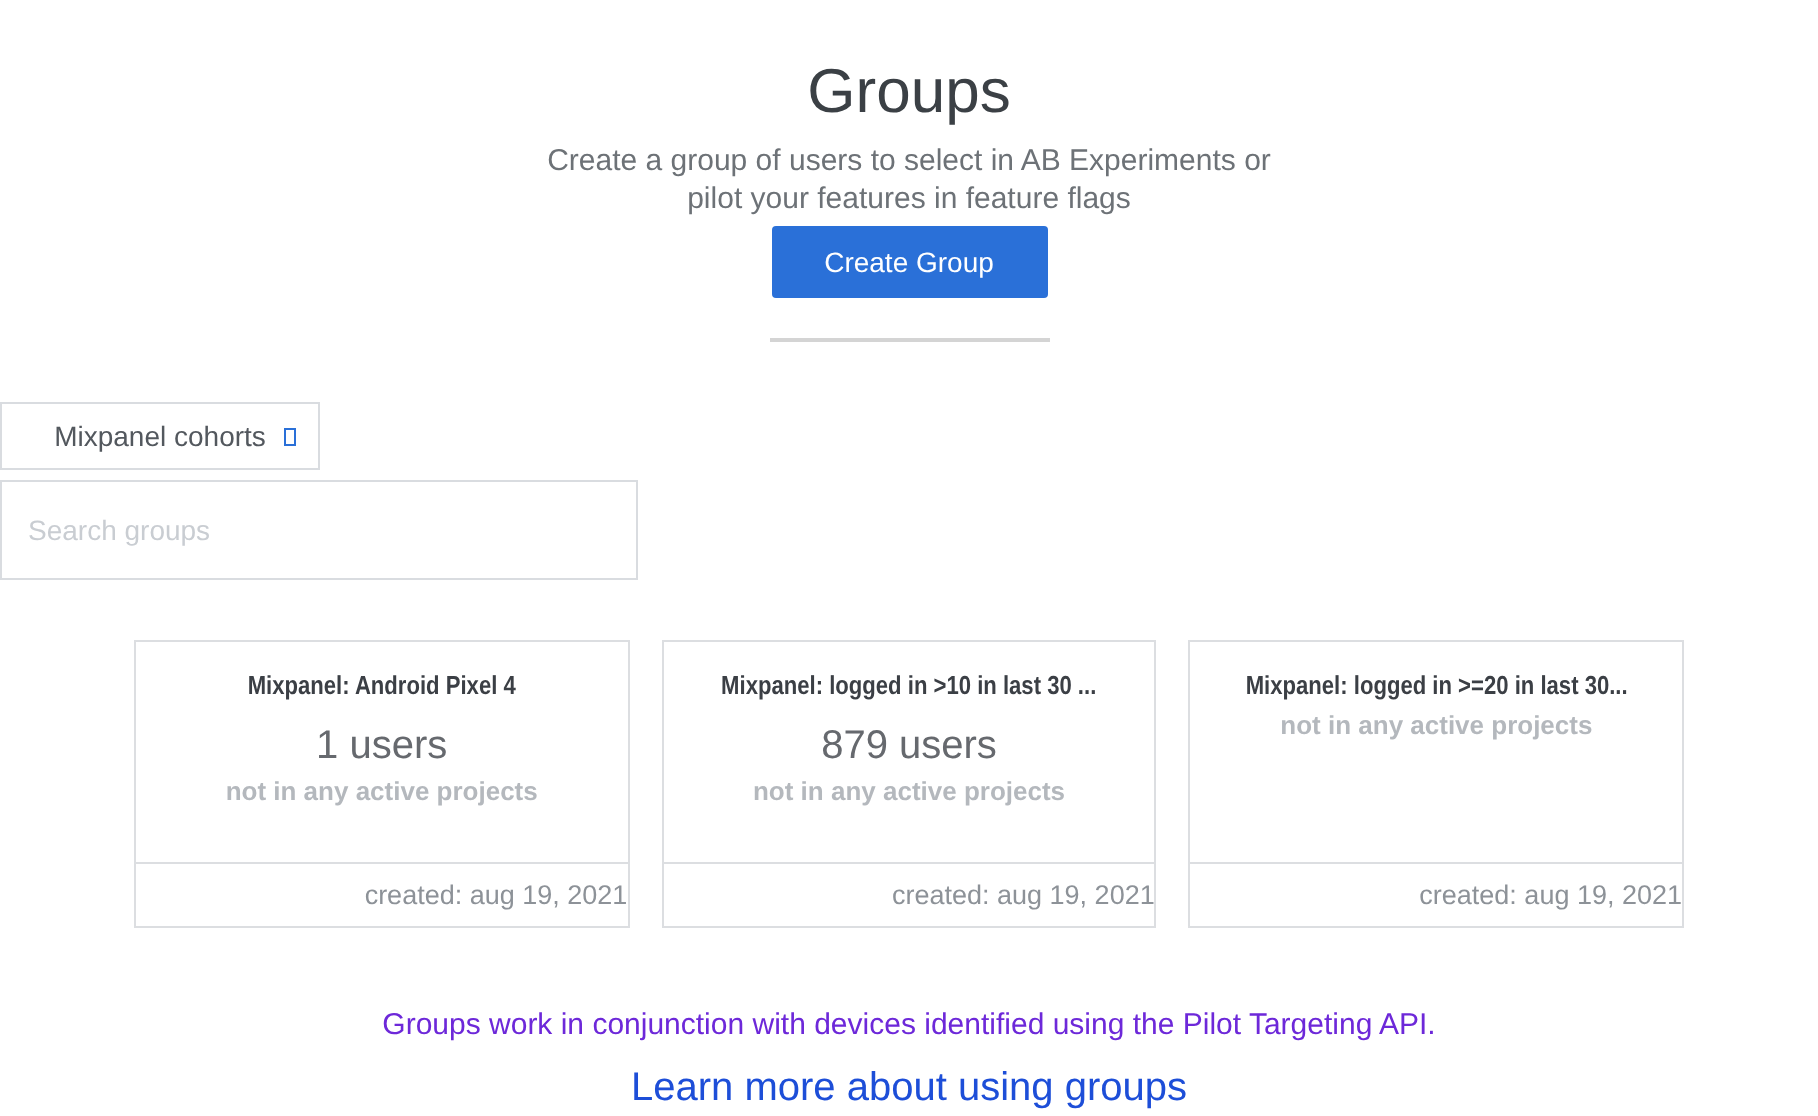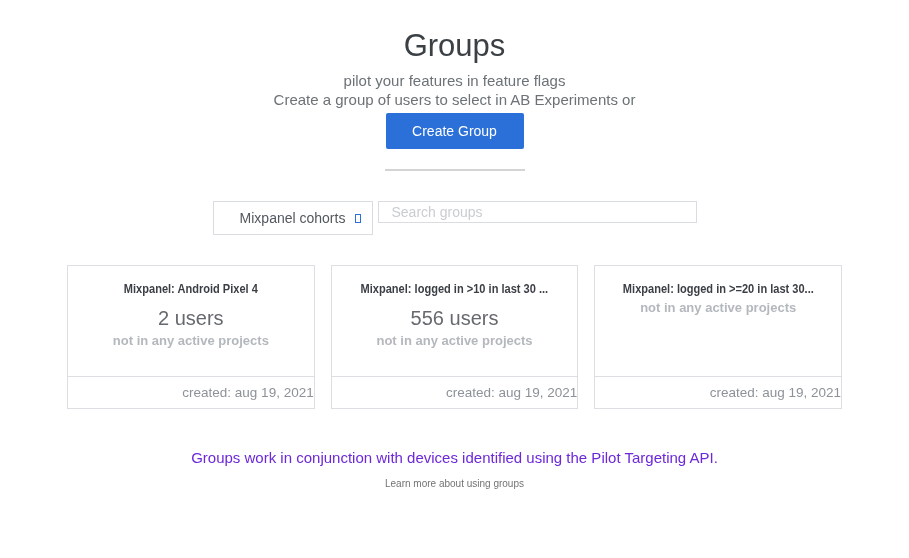--- a/index.html
+++ b/index.html
@@ -40,20 +40,21 @@
     border: none;
     border-top: 2px solid #d4d4d4;
     margin: 20px auto 0;
   }
 
   .filter-row {
     margin-top: 30px;
     display: flex;
     justify-content: center;
     gap: 5px;
+    flex-direction: column;
   }
   .dropdown {
     width: 160px;
     height: 34px;
     border: 1px solid #d9dce0;
     background: #ffffff;
     display: flex;
     align-items: center;
     justify-content: center;
     position: relative;
@@ -65,21 +66,21 @@
     position: absolute;
     right: 11px;
     top: 12px;
     width: 6px;
     height: 9px;
     border: 1px solid #2a70d8;
     display: inline-block;
   }
   .search-input {
     width: 319px;
-    height: 22px;
+    height: 50px;
     border: 1px solid #d9dce0;
     padding: 0 13px;
     font-family: "Liberation Sans", sans-serif;
     font-size: 14px;
     color: #53585e;
     outline: none;
   }
   .search-input::placeholder { color: #c9cdd2; }
 
   .cards {
@@ -130,65 +131,65 @@
   }
 
   .footer-info {
     margin-top: 40px;
     font-size: 15px;
     color: #6d28d9;
   }
   .learn-link {
     display: inline-block;
     margin-top: 12px;
-    font-size: 10px;
-    color: #737373;
+    font-size: 20px;
+    color: #1d4ed8;
     text-decoration: none;
     cursor: pointer;
   }
 </style>
 </head>
 <body>
 
 <div class="page">
 
   <h1 class="page-title">Groups</h1>
 
   <div class="subtitle">
+    <div>Create a group of users to select in AB Experiments or</div>
     <div>pilot your features in feature flags</div>
-    <div>Create a group of users to select in AB Experiments or</div>
   </div>
 
   <button class="create-btn">Create Group</button>
 
   <hr class="divider">
 
   <div class="filter-row">
     <div class="dropdown">
       <span>Mixpanel cohorts</span>
       <span class="dropdown-glyph"></span>
     </div>
     <input class="search-input" type="text" placeholder="Search groups" style="">
   </div>
 
   <div class="cards">
 
     <div class="card">
       <div class="card-body">
         <div class="card-title">Mixpanel: Android Pixel 4</div>
-        <div class="card-users">2 users</div>
+        <div class="card-users">1 users</div>
         <div class="card-note">not in any active projects</div>
       </div>
       <div class="card-footer">created: aug 19, 2021</div>
     </div>
 
     <div class="card">
       <div class="card-body">
         <div class="card-title">Mixpanel: logged in &gt;10 in last 30 ...</div>
-        <div class="card-users">556 users</div>
+        <div class="card-users">879 users</div>
         <div class="card-note">not in any active projects</div>
       </div>
       <div class="card-footer">created: aug 19, 2021</div>
     </div>
 
     <div class="card">
       <div class="card-body">
         <div class="card-title">Mixpanel: logged in &gt;=20 in last 30...</div>
         <div class="card-note">not in any active projects</div>
       </div>

